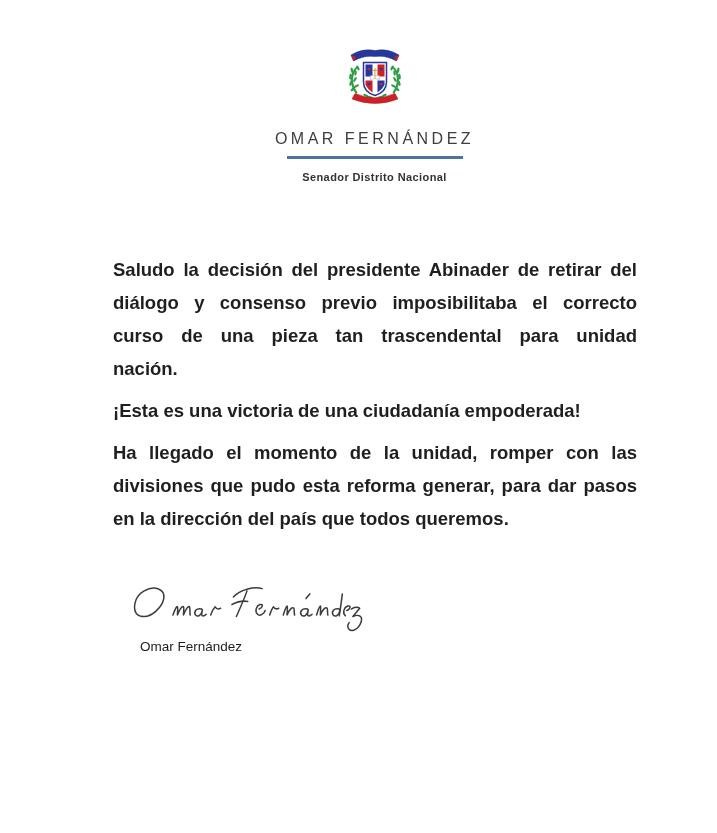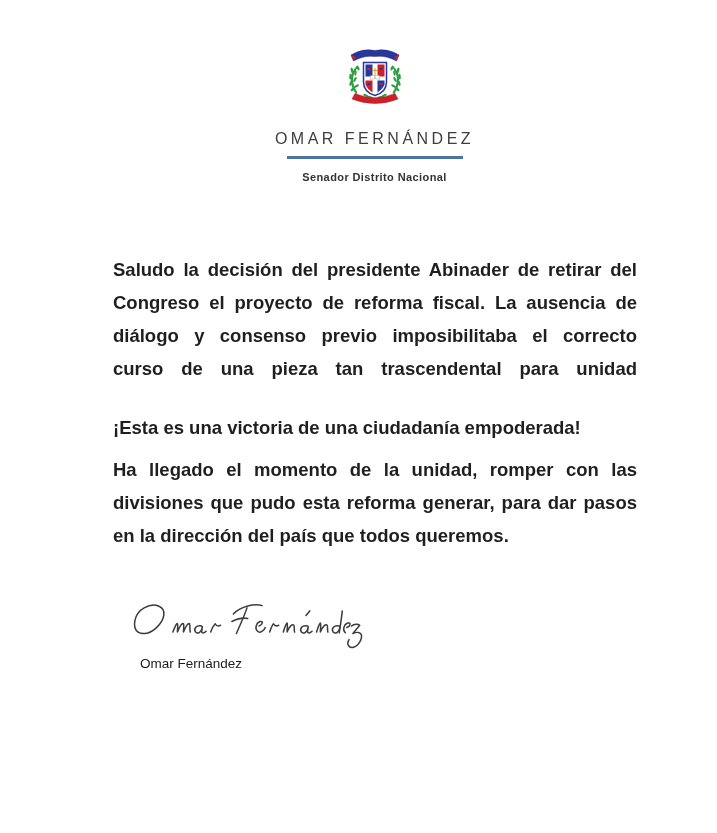--- a/index.html
+++ b/index.html
@@ -36,21 +36,21 @@
   
   .letter-body {
     width:524px;
     margin:70px 0 0 97px;
     font-weight:700;
     font-size:18.5px;
     line-height:33px;
     color:#1f1f1f;
   }
   .paragraph { margin:0; }
-  .paragraph.p1 { margin-bottom:26px; }
+  .paragraph.p1 { margin-bottom:9px; }
   .paragraph.p2 { margin-bottom:9px; }
   .line { text-align:justify; text-align-last:justify; }
   .line.last { text-align:justify; text-align-last:left; }
   
   .signature-block { margin:40px 0 0 110px; }
   .signature-script-svg { width:242px; height:62px; display:block; }
   .signature-printed {
     margin:2px 0 0 14px;
     font-size:13.5px;
     font-weight:400;
@@ -124,23 +124,23 @@
 
     <div class="header-divider"></div>
 
     <div class="sender-title">Senador Distrito Nacional</div>
   </div>
 
   <div class="letter-body">
 
     <div class="paragraph p1">
       <div class="line">Saludo la decisión del presidente Abinader de retirar del</div>
-      <div class="line">Congreso el proyecto de reforma fiscal. La ausencia de</div>
       <div class="line">diálogo y consenso previo imposibilitaba el correcto</div>
       <div class="line">curso de una pieza tan trascendental para unidad</div>
+      <div class="line last">nación.</div>
     </div>
 
     <div class="paragraph p2">
       <div class="line last">¡Esta es una victoria de una ciudadanía empoderada!</div>
     </div>
 
     <div class="paragraph p3">
       <div class="line">Ha llegado el momento de la unidad, romper con las</div>
       <div class="line">divisiones que pudo esta reforma generar, para dar pasos</div>
       <div class="line last">en la dirección del país que todos queremos.</div>

